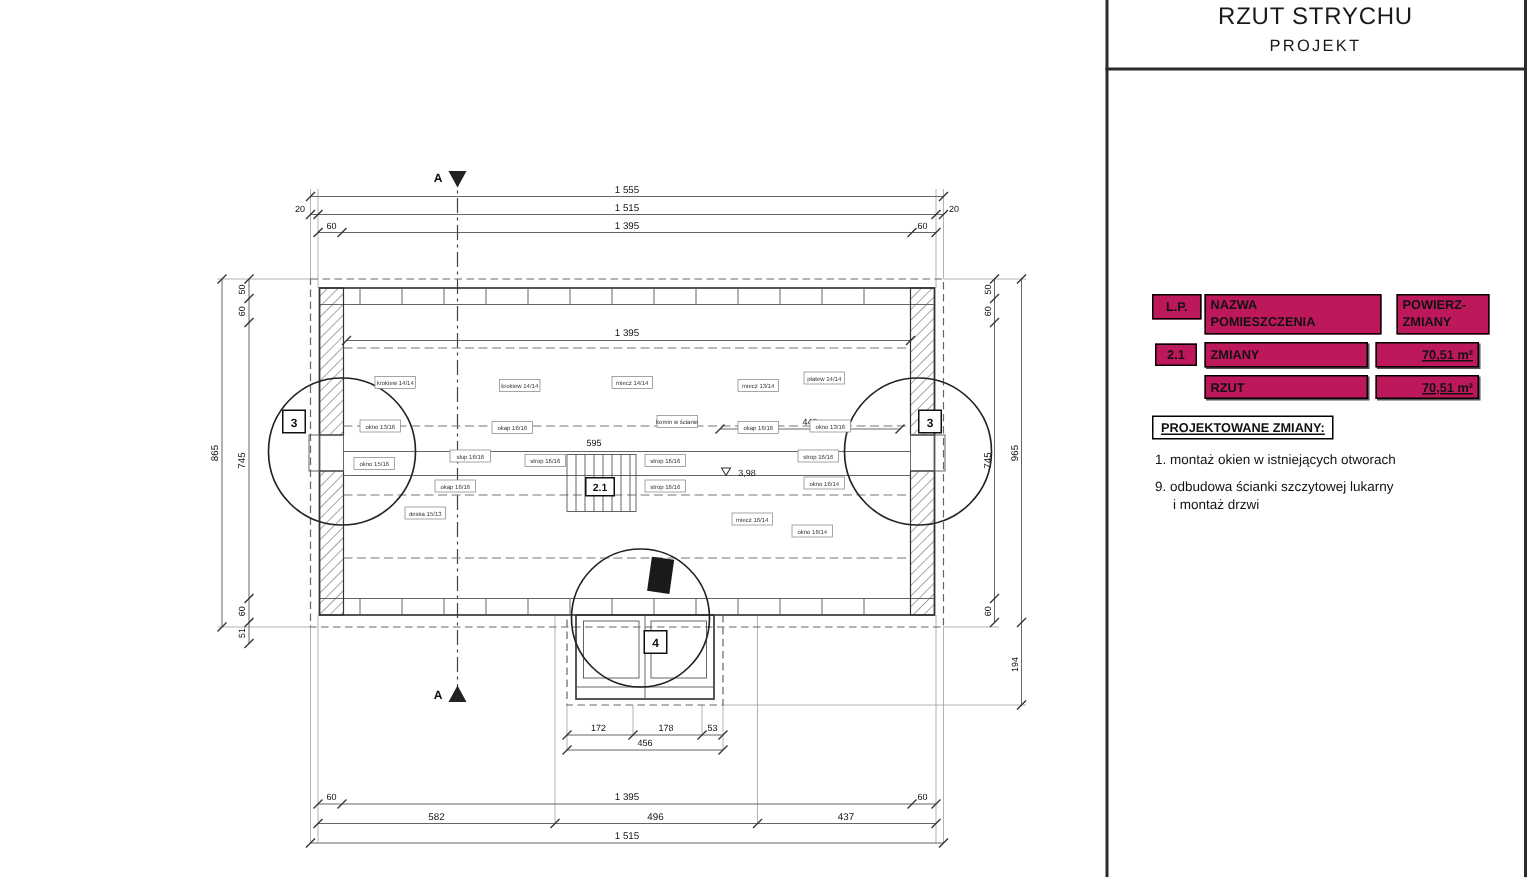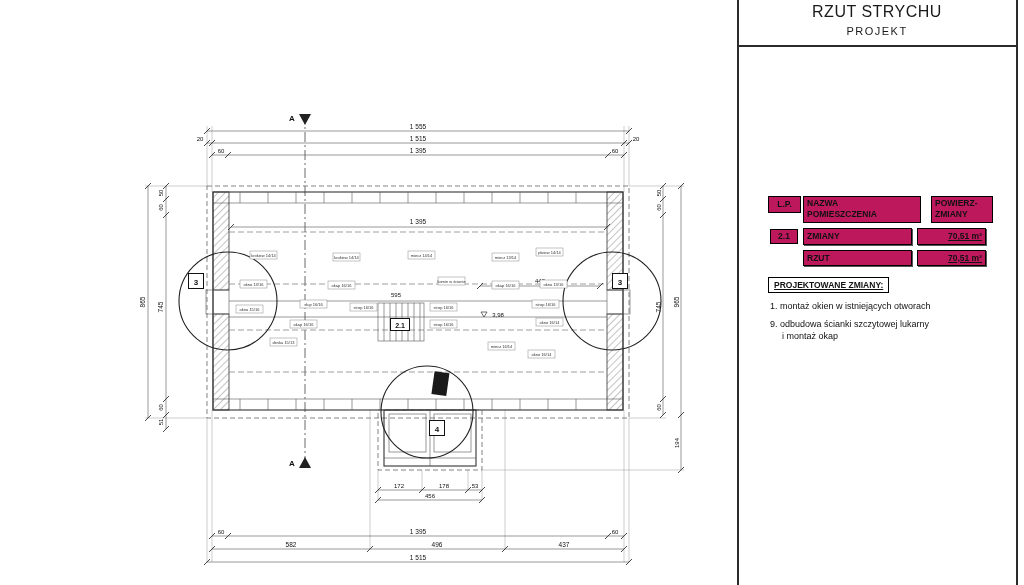--- a/index.html
+++ b/index.html
@@ -293,15 +293,15 @@
     <div class="cell vmid thick" style="left:66px;top:250px;width:109px;height:16px">
       <span>RZUT</span>
     </div>
     <div class="cell vmid right thick" style="left:180px;top:250px;width:69px;height:16px">
       <span style="width:100%">70,51 m²</span>
     </div>
 
     <div class="changes">PROJEKTOWANE ZMIANY:</div>
     <div class="note" style="left:33px;top:301px">1. montaż okien w istniejących otworach</div>
     <div class="note" style="left:33px;top:319px">9. odbudowa ścianki szczytowej lukarny</div>
-    <div class="note" style="left:45px;top:331px">i  montaż okap</div>
+    <div class="note" style="left:45px;top:331px">i  montaż drzwi</div>
   </div>
 </div>
 
 </body></html>

